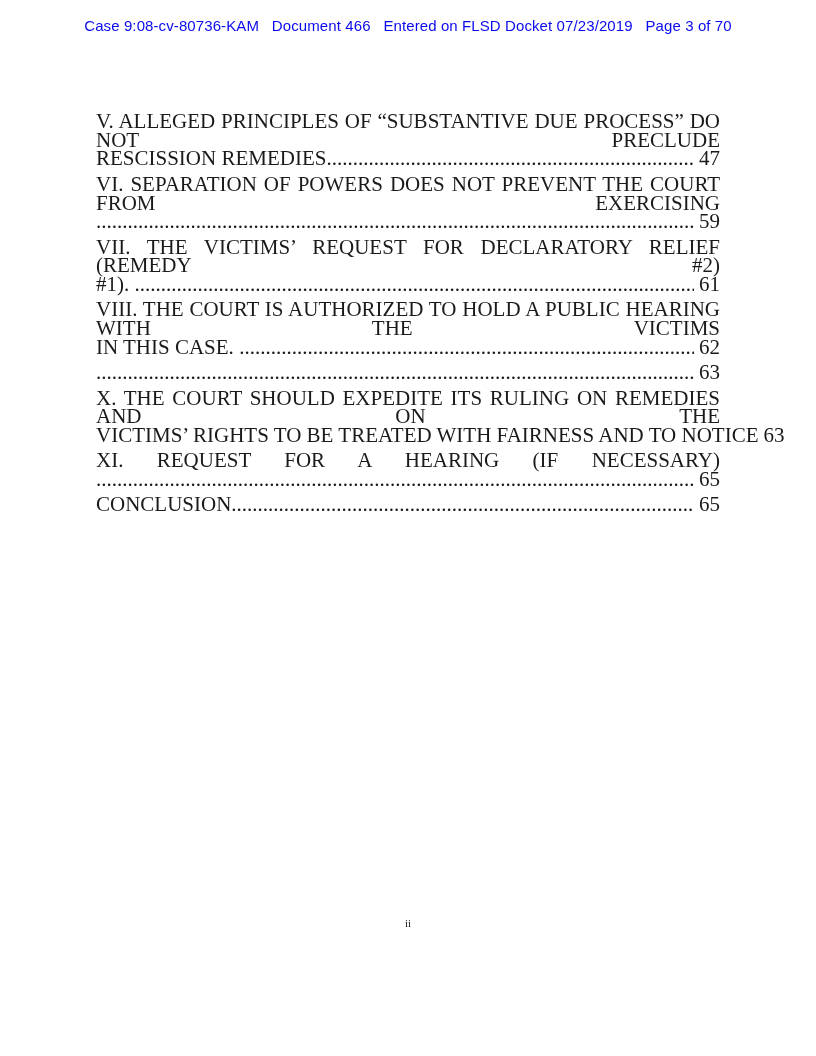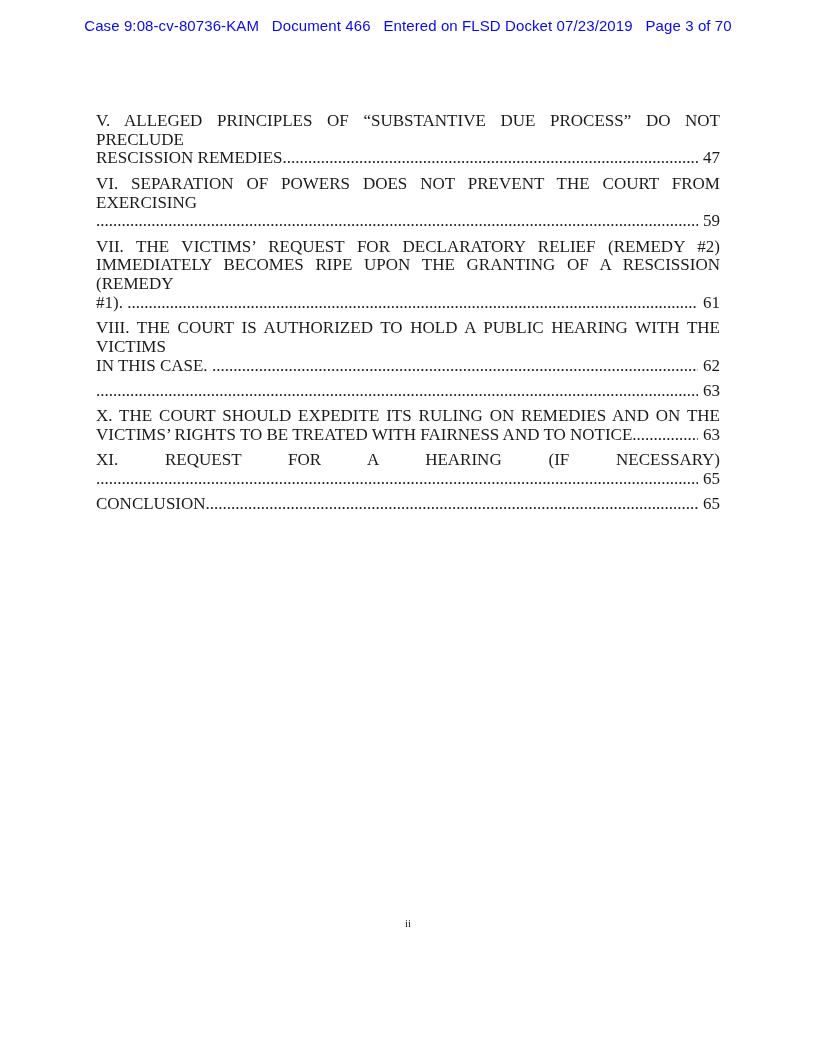--- a/index.html
+++ b/index.html
@@ -25,21 +25,21 @@
     font-family: "Liberation Sans", "DejaVu Sans", sans-serif;
     font-size: 15px;
     white-space: pre;
     letter-spacing: 0.1px;
   }
   .toc {
     position: absolute;
     top: 112px;
     left: 96px;
     width: 624px;
-    font-size: 17px;
+    font-size: 21px;
     line-height: 18.7px;
   }
   .toc-entry {
     margin-bottom: 6.7px;
   }
   .line-fill {
     text-align: justify;
     text-align-last: justify;
   }
   .line-last {
@@ -86,21 +86,20 @@
       </div>
       <div class="toc-entry">
         <div class="line-fill">VI.  SEPARATION OF POWERS DOES NOT PREVENT THE COURT FROM EXERCISING</div>
         <div class="line-last">
           <span class="leader">............................................................................................................................................................................................................................................................................................................</span>
           <span class="page-num">59</span>
         </div>
       </div>
       <div class="toc-entry">
         <div class="line-fill">VII. THE VICTIMS’ REQUEST FOR DECLARATORY RELIEF (REMEDY #2)</div>
-        <div class="line-fill">IMMEDIATELY BECOMES RIPE UPON THE GRANTING OF A RESCISSION (REMEDY</div>
         <div class="line-last">
           <span class="last-text">#1).&nbsp;</span>
           <span class="leader">............................................................................................................................................................................................................................................................................................................</span>
           <span class="page-num">61</span>
         </div>
       </div>
       <div class="toc-entry">
         <div class="line-fill">VIII.  THE COURT IS AUTHORIZED TO HOLD A PUBLIC HEARING WITH THE VICTIMS</div>
         <div class="line-last">
           <span class="last-text">IN THIS CASE.&nbsp;</span>

